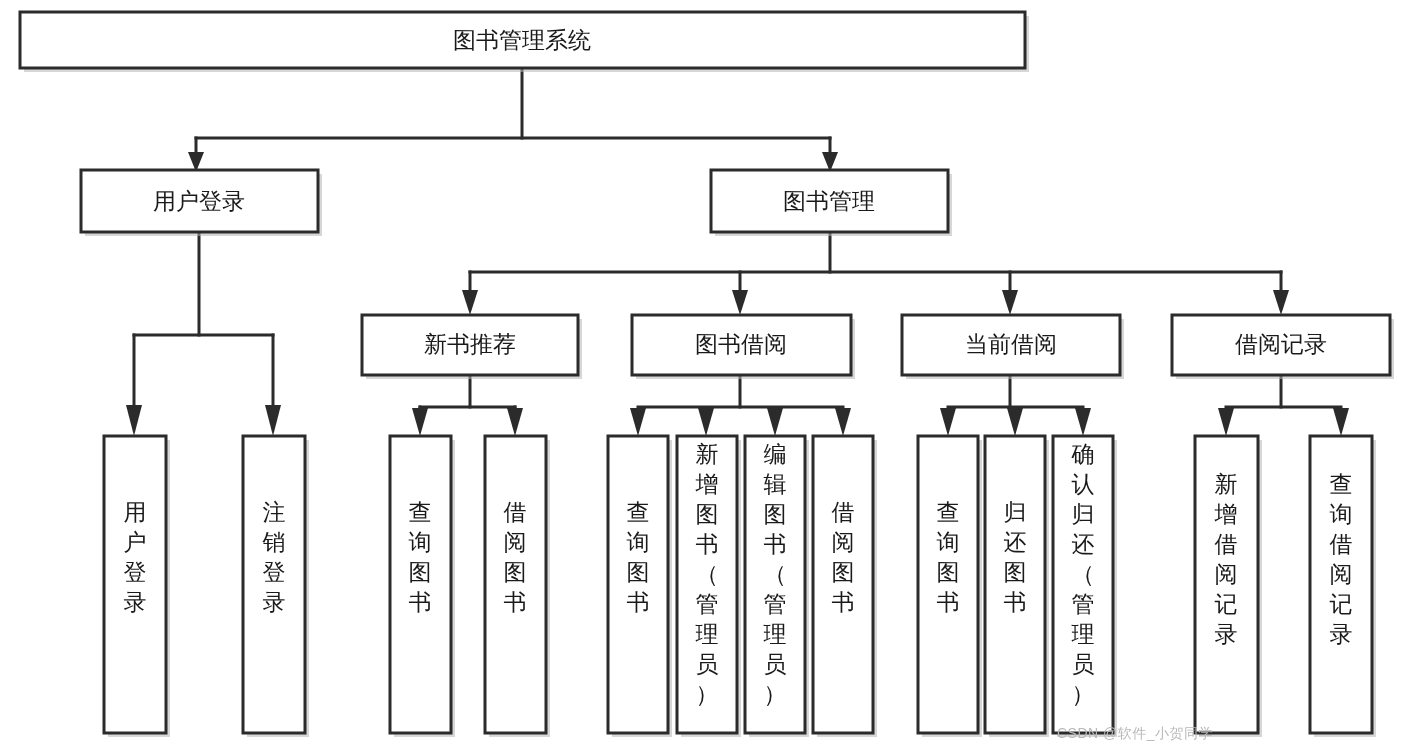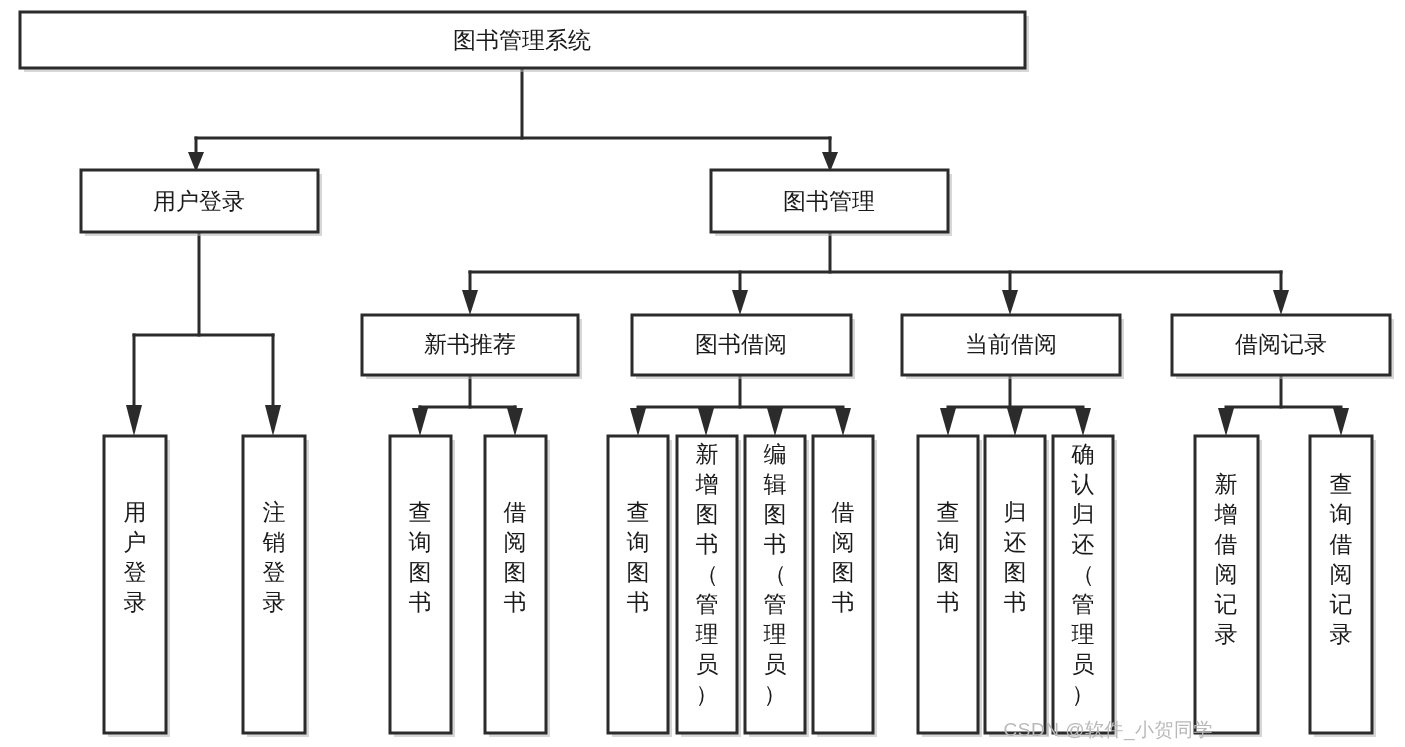--- a/index.html
+++ b/index.html
@@ -55,21 +55,21 @@
     font-family: "Liberation Sans", "DejaVu Sans", sans-serif;
     font-size: 23px;
     fill: #1a1a1a;
     text-anchor: middle;
   }
   .watermark {
     position: absolute;
     right: 10px;
     bottom: 4px;
     font-family: "Liberation Sans", "DejaVu Sans", sans-serif;
-    font-size: 19px;
+    font-size: 14px;
     color: #b9b9b9;
     letter-spacing: 0.5px;
     white-space: nowrap;
     pointer-events: none;
   }
 </style>
 </head>
 <body>
 
 <div id="diagram-root">

